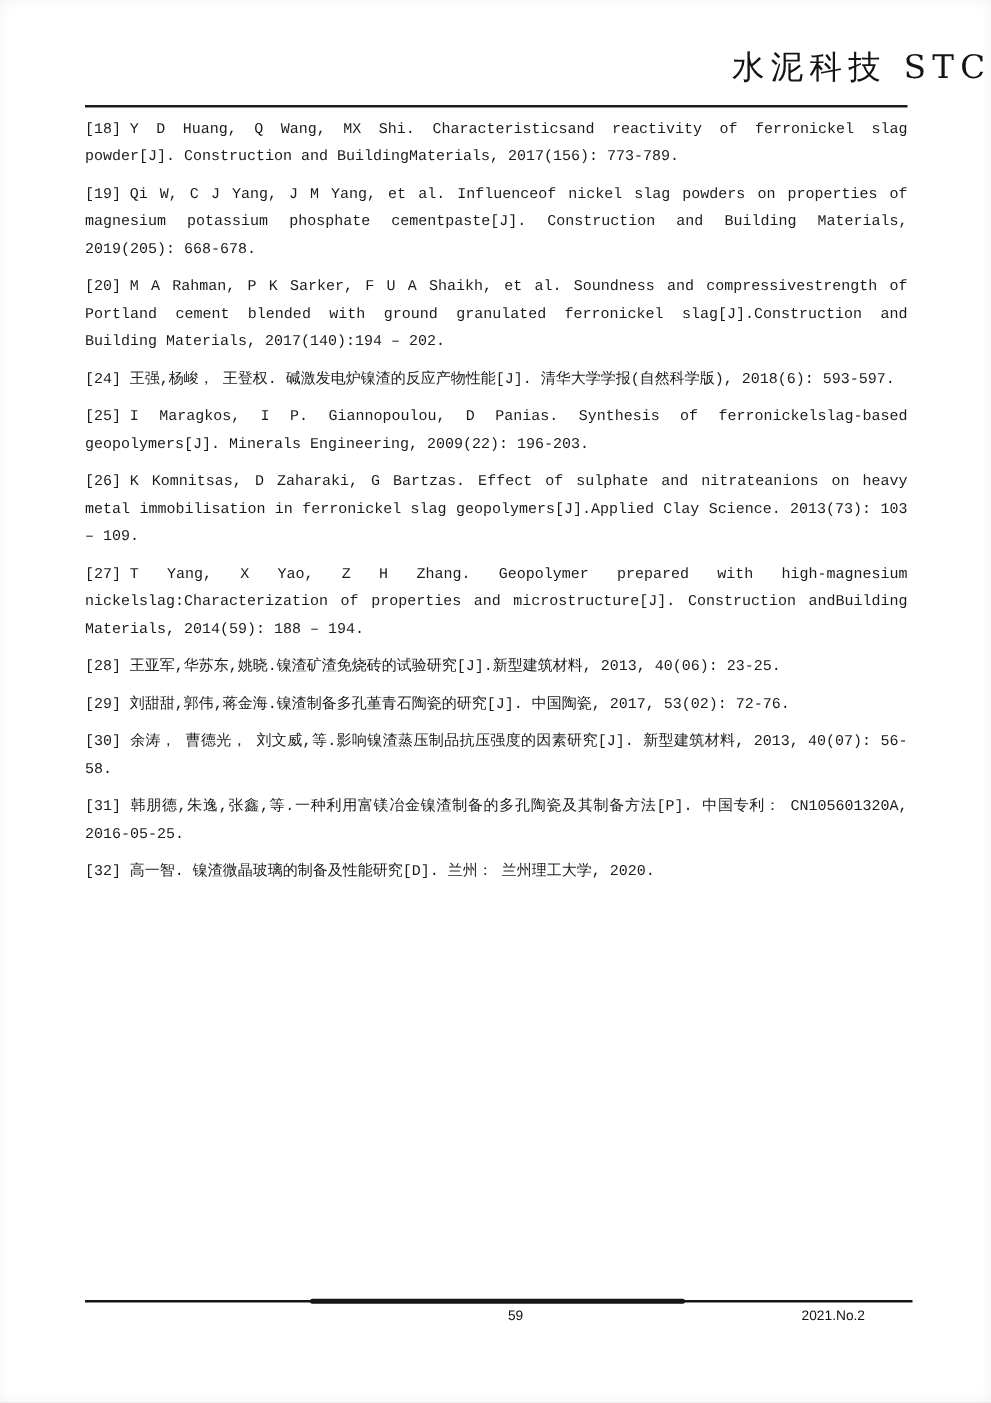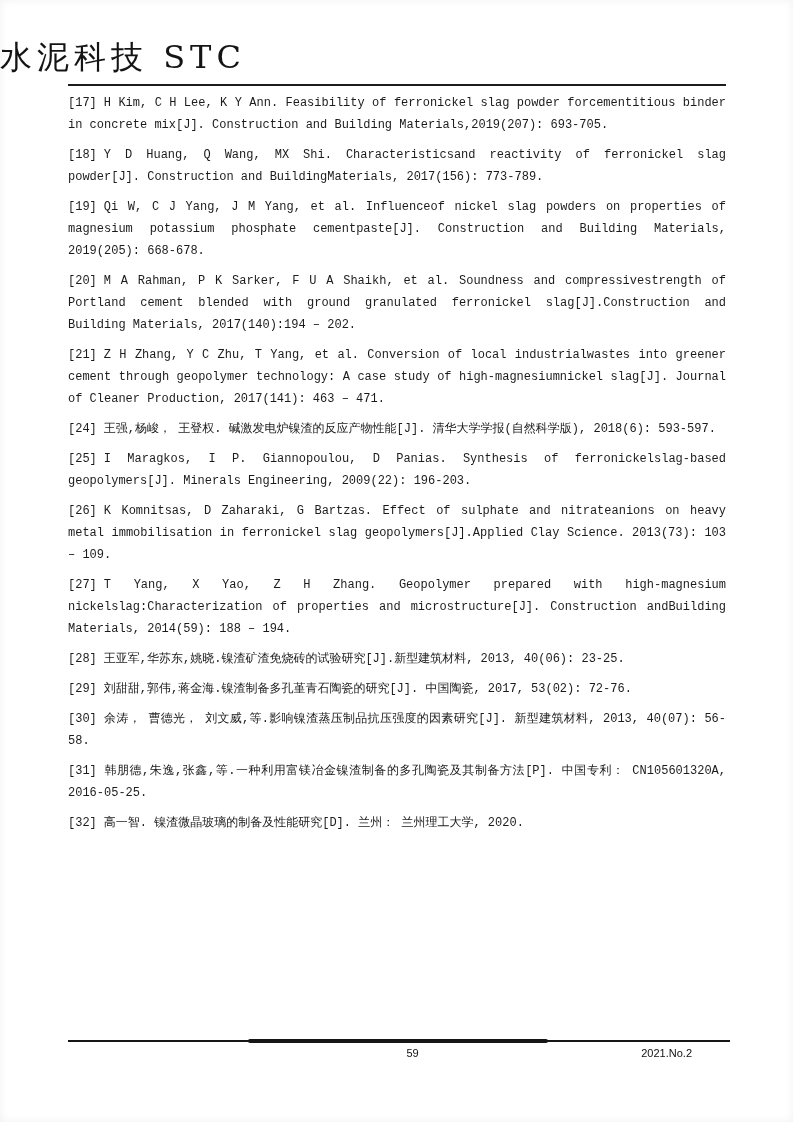--- a/index.html
+++ b/index.html
@@ -15,23 +15,23 @@
     color: #1a1a1a;
     overflow: hidden;
     box-shadow: inset 0 0 10px rgba(0,0,0,0.06);
   }
 
   .journal-header {
     position: absolute;
     top: 36px;
     left: 0;
     width: 100%;
-    text-align: left;
+    text-align: right;
     font-family: "DejaVu Serif", serif;
-    font-size: 32px;
+    font-size: 26px;
     letter-spacing: 5px;
     color: #141414;
     white-space: nowrap;
   }
 
   .header-rule {
     position: absolute;
     top: 84px;
     left: 68px;
     width: 658px;
@@ -99,25 +99,23 @@
 </head>
 <body>
 
 <div class="page">
 
   <div class="journal-header">水泥科技 STC</div>
 
   <div class="header-rule"></div>
 
   <div class="references">
-    <p class="ref"><span class="ref-label">[17]</span><span class="ref-body">H Kim, C H Lee, K Y Ann. Feasibility of ferronickel slag powder forcementitious binder in concrete mix[J]. Construction and Building Materials,2019(207): 693-705.</span></p>
     <p class="ref"><span class="ref-label">[18]</span><span class="ref-body">Y D Huang, Q Wang, MX Shi. Characteristicsand reactivity of ferronickel slag powder[J]. Construction and BuildingMaterials, 2017(156): 773-789.</span></p>
     <p class="ref"><span class="ref-label">[19]</span><span class="ref-body">Qi W, C J Yang, J M Yang, et al. Influenceof nickel slag powders on properties of magnesium potassium phosphate cementpaste[J]. Construction and Building Materials, 2019(205): 668-678.</span></p>
     <p class="ref"><span class="ref-label">[20]</span><span class="ref-body">M A Rahman, P K Sarker, F U A Shaikh, et al. Soundness and compressivestrength of Portland cement blended with ground granulated ferronickel slag[J].Construction and Building Materials, 2017(140):194 – 202.</span></p>
-    <p class="ref"><span class="ref-label">[21]</span><span class="ref-body">Z H Zhang, Y C Zhu, T Yang, et al. Conversion of local industrialwastes into greener cement through geopolymer technology: A case study of high-magnesiumnickel slag[J]. Journal of Cleaner Production, 2017(141): 463 – 471.</span></p>
     <p class="ref"><span class="ref-label">[24]</span><span class="ref-body">王强,杨峻， 王登权. 碱激发电炉镍渣的反应产物性能[J]. 清华大学学报(自然科学版), 2018(6): 593-597.</span></p>
     <p class="ref"><span class="ref-label">[25]</span><span class="ref-body">I Maragkos, I P. Giannopoulou, D Panias. Synthesis of ferronickelslag-based geopolymers[J]. Minerals Engineering, 2009(22): 196-203.</span></p>
     <p class="ref"><span class="ref-label">[26]</span><span class="ref-body">K Komnitsas, D Zaharaki, G Bartzas. Effect of sulphate and nitrateanions on heavy metal immobilisation in ferronickel slag geopolymers[J].Applied Clay Science. 2013(73): 103 – 109.</span></p>
     <p class="ref"><span class="ref-label">[27]</span><span class="ref-body">T Yang, X Yao, Z H Zhang. Geopolymer prepared with high-magnesium nickelslag:Characterization of properties and microstructure[J]. Construction andBuilding Materials, 2014(59): 188 – 194.</span></p>
     <p class="ref"><span class="ref-label">[28]</span><span class="ref-body">王亚军,华苏东,姚晓.镍渣矿渣免烧砖的试验研究[J].新型建筑材料, 2013, 40(06): 23-25.</span></p>
     <p class="ref"><span class="ref-label">[29]</span><span class="ref-body">刘甜甜,郭伟,蒋金海.镍渣制备多孔堇青石陶瓷的研究[J]. 中国陶瓷, 2017, 53(02): 72-76.</span></p>
     <p class="ref"><span class="ref-label">[30]</span><span class="ref-body">余涛， 曹德光， 刘文威,等.影响镍渣蒸压制品抗压强度的因素研究[J]. 新型建筑材料, 2013, 40(07): 56-58.</span></p>
     <p class="ref"><span class="ref-label">[31]</span><span class="ref-body">韩朋德,朱逸,张鑫,等.一种利用富镁冶金镍渣制备的多孔陶瓷及其制备方法[P]. 中国专利： CN105601320A, 2016-05-25.</span></p>
     <p class="ref"><span class="ref-label">[32]</span><span class="ref-body">高一智. 镍渣微晶玻璃的制备及性能研究[D]. 兰州： 兰州理工大学, 2020.</span></p>
   </div>

